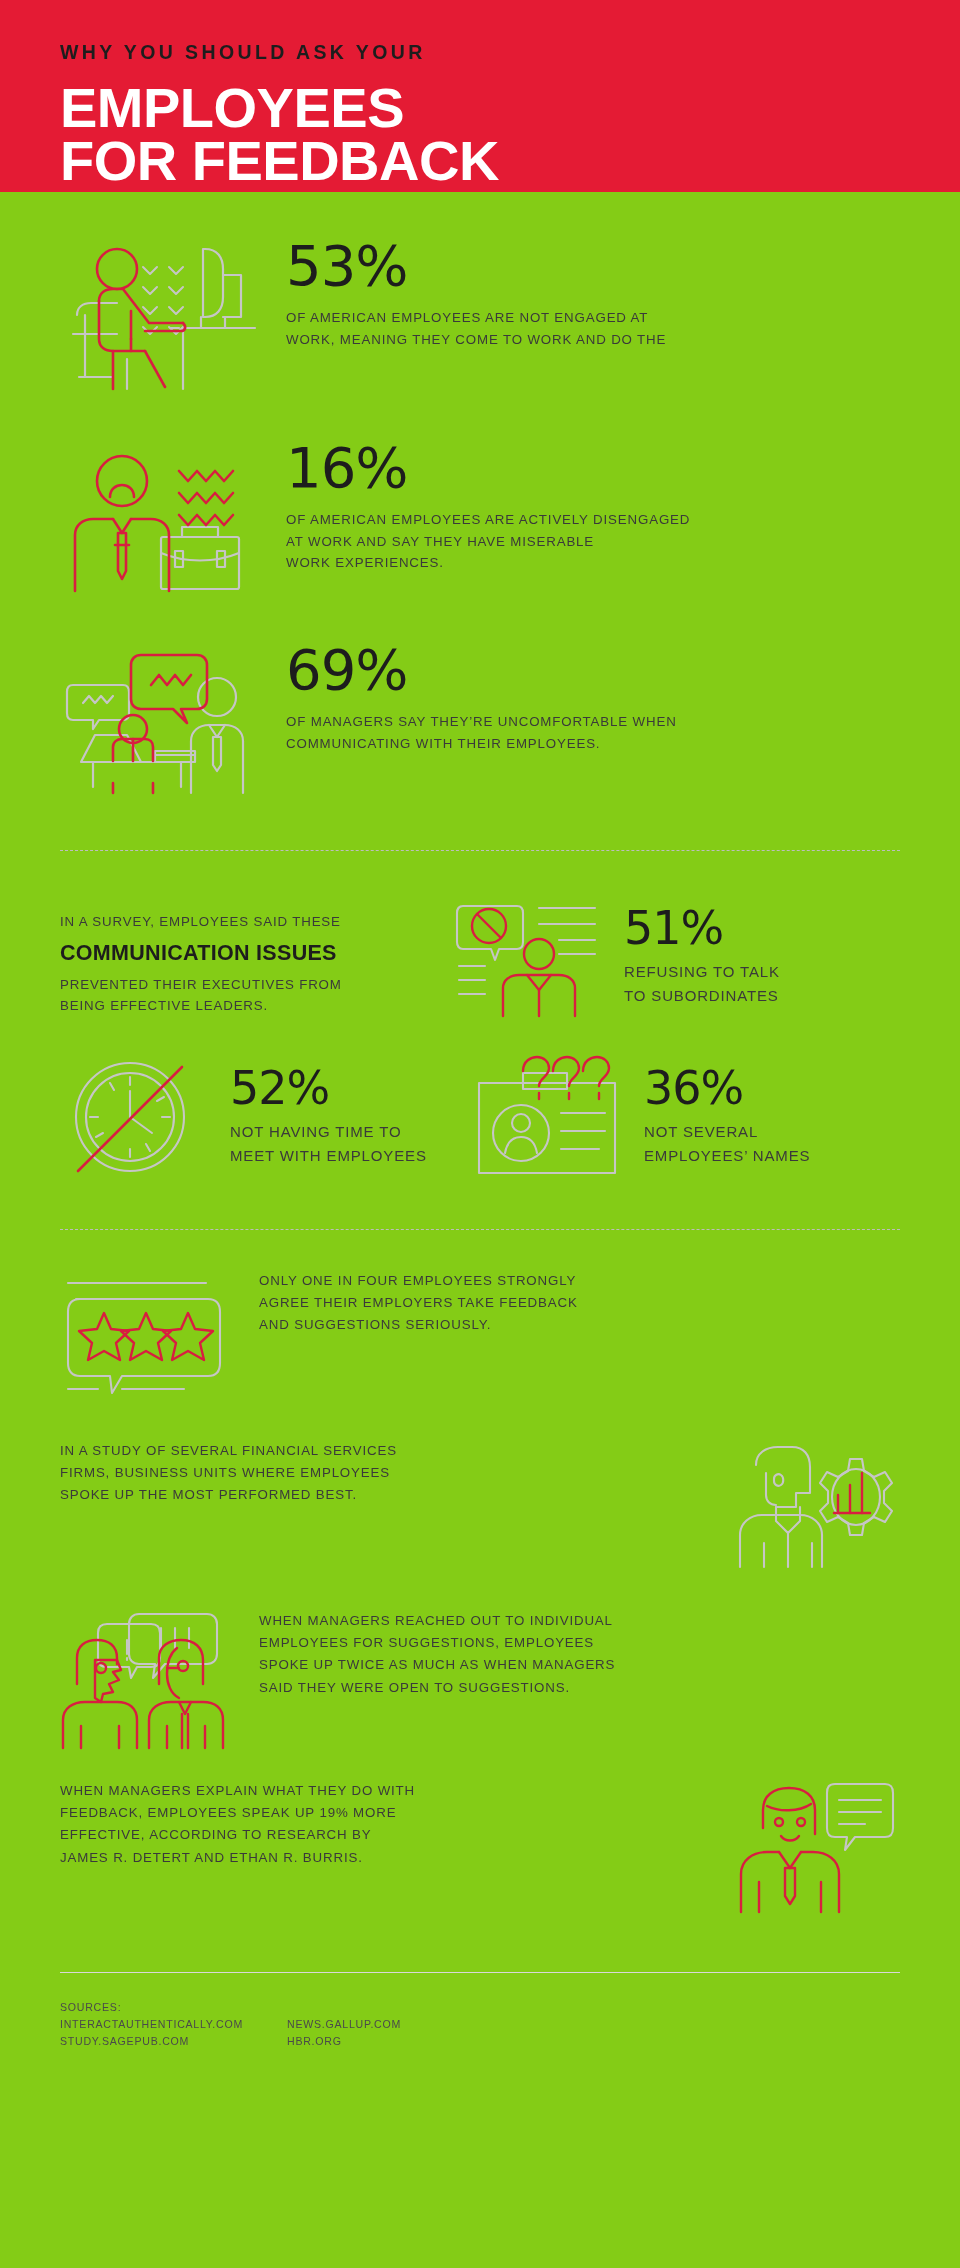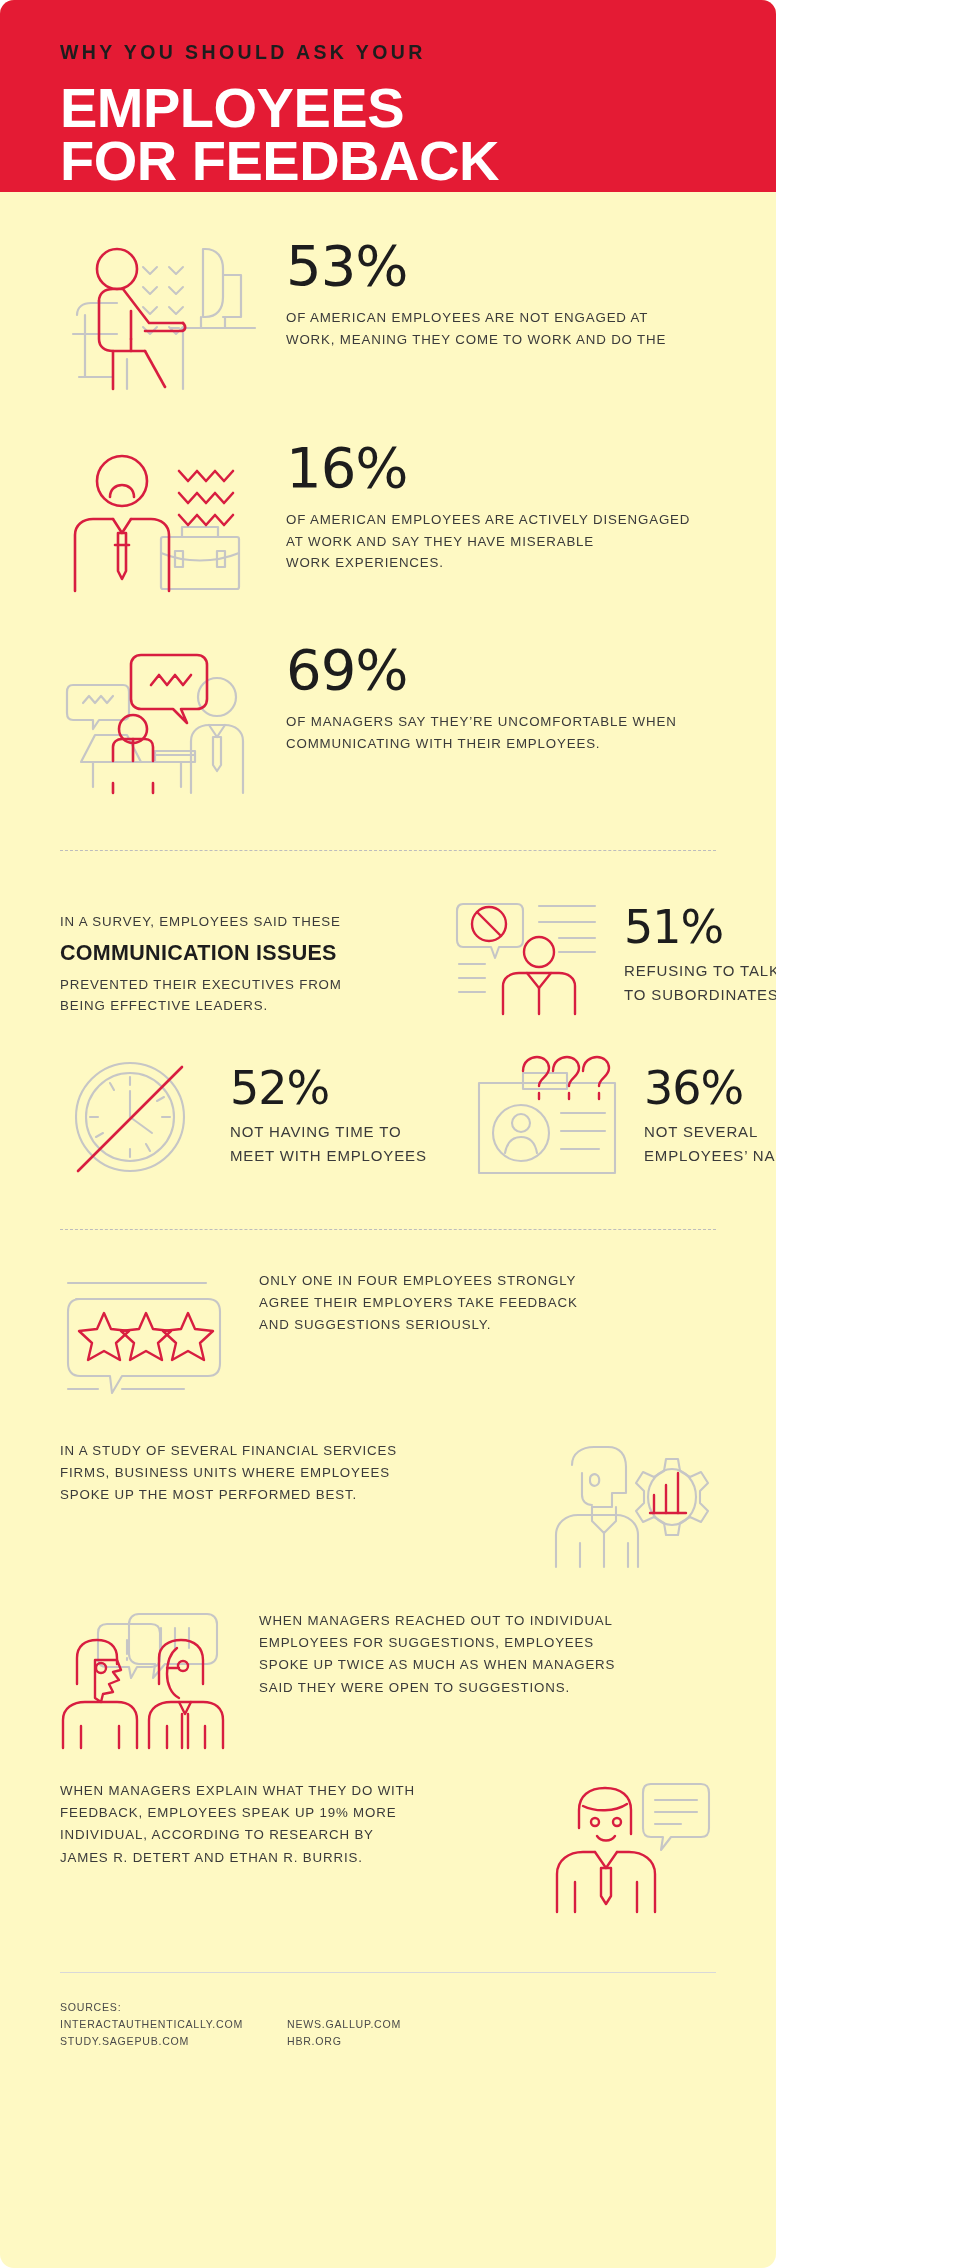--- a/index.html
+++ b/index.html
@@ -6,26 +6,25 @@
 
   body {
     width: 960px;
     background: #ffffff;
     font-family: "Liberation Sans", sans-serif;
     color: #2b2b2b;
     -webkit-font-smoothing: antialiased;
   }
 
   .page {
-    width: 776px;
+    width: 960px;
     min-height: 2268px;
-    background: #fef9c3;
+    background: #84cc16;
     position: relative;
     overflow: hidden;
-    border-radius: 14px;
   }
 
   
   .header {
     background: #E41B34;
     padding: 42px 60px 34px 60px;
     height: 192px;
   }
   .kicker {
     font-size: 19.5px;
@@ -92,21 +91,21 @@
   .divider {
     border: none;
     border-top: 1px dashed #bdbdbd;
     margin: 52px 0 0 0;
   }
 
   
   .comm-section { padding-top: 44px; }
   .comm-top {
     display: flex;
-    align-items: flex-start;
+    align-items: flex-end;
     gap: 34px;
   }
   .comm-intro { flex: 0 0 360px; padding-top: 16px; }
   .comm-pre, .comm-post {
     font-size: 13.3px;
     letter-spacing: 0.85px;
     line-height: 1.62;
     color: #3a3a3a;
   }
   .comm-post-line { display: block; white-space: nowrap; }
@@ -520,21 +519,21 @@
           <span>SAID THEY WERE OPEN TO SUGGESTIONS.</span>
         </p>
       </div>
     </div>
 
     <div class="note-row reverse">
       <div class="note-txt">
         <p>
           <span>WHEN MANAGERS EXPLAIN WHAT THEY DO WITH</span>
           <span>FEEDBACK, EMPLOYEES SPEAK UP 19% MORE</span>
-          <span>INDIVIDUAL, ACCORDING TO RESEARCH BY</span>
+          <span>EFFECTIVE, ACCORDING TO RESEARCH BY</span>
           <span>JAMES R. DETERT AND ETHAN R. BURRIS.</span>
         </p>
       </div>
       <div class="art">
         <svg width="160" height="134" viewBox="0 0 160 134">
           <g fill="none" stroke="#C6C6C6" stroke-width="2.1" stroke-linecap="round" stroke-linejoin="round">
             <path d="M100 6 L150 6 C156 6 158 9 158 15 L158 50 C158 56 156 59 150 59 L120 59 L110 72 L112 59 L100 59 C94 59 92 56 92 50 L92 15 C92 9 94 6 100 6 Z"></path>
             <path d="M104 22 L146 22 M104 34 L146 34 M104 46 L130 46"></path>
           </g>
           <g fill="none" stroke="#D81E40" stroke-width="2.4" stroke-linecap="round" stroke-linejoin="round">

